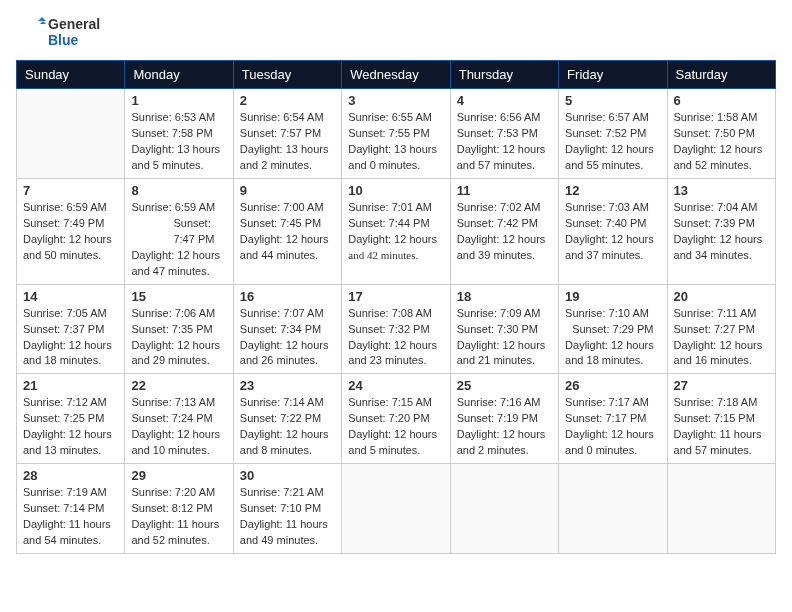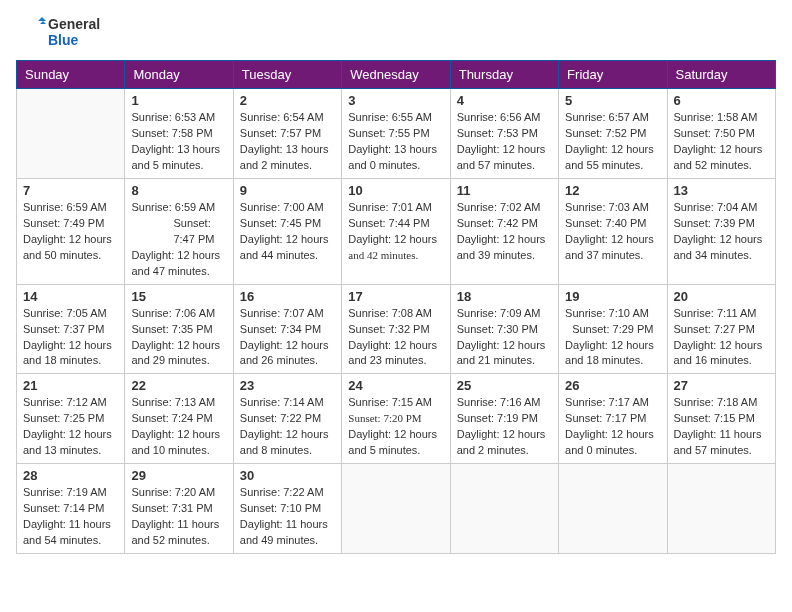--- a/index.html
+++ b/index.html
@@ -32,21 +32,21 @@
     .location {
       font-size: 15px;
       color: #555;
     }
     .calendar {
       width: 100%;
       border-collapse: collapse;
       border: 1px solid #ccc;
     }
     .calendar th {
-      background: #701a75;
+      background: #0f172a;
       color: #fff;
       text-align: left;
       padding: 6px 8px;
       font-size: 13px;
       font-weight: normal;
       border: 1px solid #1155a0;
     }
     .calendar td {
       border: 1px solid #ccc;
       vertical-align: top;
@@ -319,21 +319,21 @@
             <span style="display: block;">Sunrise: 7:14 AM</span>
             <span style="display: block;">Sunset: 7:22 PM</span>
             <span style="display: block;">Daylight: 12 hours</span>
             <span style="display: block;">and 8 minutes.</span>
           </div>
         </td>
         <td>
           <span class="day-number">24</span>
           <div class="day-info">
             <span style="display: block;">Sunrise: 7:15 AM</span>
-            <span style="display: block; font-family: Liberation Serif, serif;">Sunset: 7:20 PM</span>
+            <span style="display: block;">Sunset: 7:20 PM</span>
             <span style="display: block;">Daylight: 12 hours</span>
             <span style="display: block;">and 5 minutes.</span>
           </div>
         </td>
         <td>
           <span class="day-number">25</span>
           <div class="day-info">
             <span style="display: block;">Sunrise: 7:16 AM</span>
             <span style="display: block;">Sunset: 7:19 PM</span>
             <span style="display: block;">Daylight: 12 hours</span>
@@ -366,29 +366,29 @@
             <span style="display: block;">Sunrise: 7:19 AM</span>
             <span style="display: block;">Sunset: 7:14 PM</span>
             <span style="display: block;">Daylight: 11 hours</span>
             <span style="display: block;">and 54 minutes.</span>
           </div>
         </td>
         <td>
           <span class="day-number">29</span>
           <div class="day-info">
             <span style="display: block;">Sunrise: 7:20 AM</span>
-            <span style="display: block;">Sunset: 7:31 PM</span>
+            <span style="display: block;">Sunset: 8:12 PM</span>
             <span style="display: block;">Daylight: 11 hours</span>
             <span style="display: block;">and 52 minutes.</span>
           </div>
         </td>
         <td>
           <span class="day-number">30</span>
           <div class="day-info">
-            <span style="display: block;">Sunrise: 7:22 AM</span>
+            <span style="display: block;">Sunrise: 7:21 AM</span>
             <span style="display: block;">Sunset: 7:10 PM</span>
             <span style="display: block;">Daylight: 11 hours</span>
             <span style="display: block;">and 49 minutes.</span>
           </div>
         </td>
         <td class="empty-cell"></td>
         <td class="empty-cell"></td>
         <td class="empty-cell"></td>
         <td class="empty-cell"></td>
       </tr>

